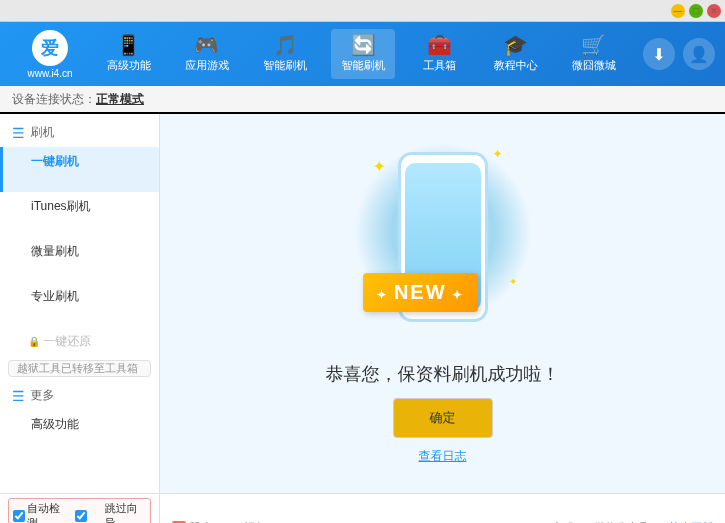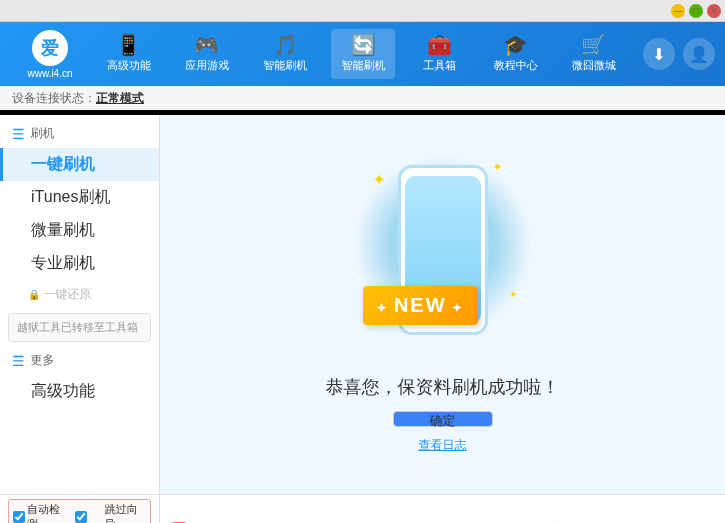--- a/index.html
+++ b/index.html
@@ -114,21 +114,21 @@
       justify-content: center;
       color: #fff;
       cursor: pointer;
       font-size: 16px;
     }
 
     
     .status-bar {
       height: 28px;
       background: #f5f5f5;
-      border-bottom: 5px solid #000000;
+      border-bottom: 2px solid #000000;
       display: flex;
       align-items: center;
       padding: 12px 12px;
       font-size: 12px;
       color: #333;
     }
     .status-label { color: #666; }
     .status-value { color: #333; font-weight: bold; text-decoration: underline; }
 
     
@@ -155,43 +155,43 @@
       padding: 6px 12px;
       color: #666;
       font-size: 12px;
     }
     .sidebar-section-title .icon {
       margin-right: 6px;
       font-size: 14px;
       color: #2196f3;
     }
     .sidebar-item {
-      padding: 6px 12px 6px 28px;
+      padding: 6px 12px 22px 28px;
       cursor: pointer;
       color: #333;
-      font-size: 16px;
+      font-size: 12px;
       border-left: 3px solid transparent;
     }
     .sidebar-item.active {
       background: #e3f2fd;
       border-left: 3px solid #2196f3;
       color: #2196f3;
       font-weight: bold;
     }
     .sidebar-disabled {
       padding: 6px 12px 6px 28px;
       color: #bbb;
       font-size: 12px;
     }
     .sidebar-info-box {
       margin: 4px 8px;
       background: #f9f9f9;
       border: 1px solid #e0e0e0;
       border-radius: 4px;
-      padding: 6px 8px;
+      padding: 0 8px;
       font-size: 11px;
       color: #999;
     }
 
     
     .content {
       flex: 1;
       background: #f0f8ff;
       display: flex;
       flex-direction: column;
@@ -271,28 +271,29 @@
     .sparkle-3 { bottom: 55px; right: 15px; font-size: 10px; }
 
     .success-text {
       font-size: 18px;
       color: #333;
       margin-bottom: 12px;
       font-weight: normal;
     }
     .confirm-btn {
       width: 100px;
-      height: 16px;
+      height: 40px;
       border: 1px solid #ccc;
-      background: #3b82f6;
+      background: #eab308;
       border-radius: 4px;
       cursor: pointer;
       font-size: 13px;
       color: #333;
       display: flex;
+      align-items: center;
       justify-content: center;
       margin-bottom: 10px;
     }
     .log-link {
       font-size: 12px;
       color: #2196f3;
       cursor: pointer;
       text-decoration: underline;
     }
     .checkbox-item {

